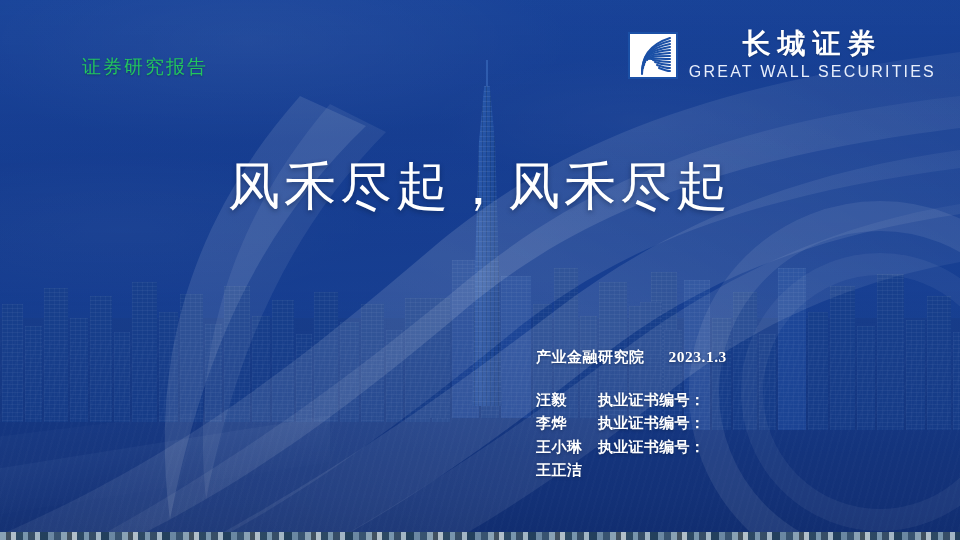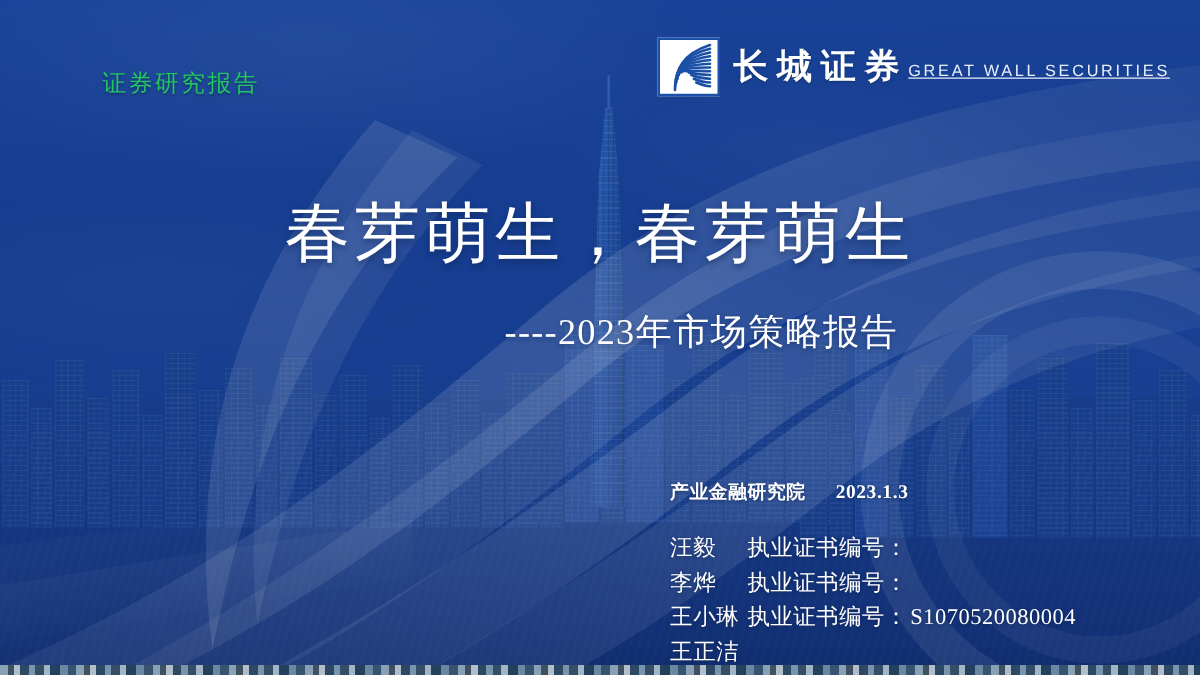--- a/index.html
+++ b/index.html
@@ -120,59 +120,58 @@
     text-shadow:0 1px 2px rgba(0,0,0,.28);
   }
 
   .logo{
     position:absolute;right:24px;top:30px;display:flex;align-items:center;gap:11px;
   }
   .logo-mark{
     width:50px;height:47px;background:#ffffff;border:2px solid #1b50a6;
     position:relative;overflow:hidden;flex:0 0 auto;
   }
-  .logo-text{display:flex;flex-direction:row;align-items:center;line-height:1;}
+  .logo-text{display:flex;flex-direction:column;align-items:center;line-height:1;}
   .logo-cn{
     font-size:28px;color:#fff;letter-spacing:7px;font-weight:700;
     font-family:"Liberation Serif","DejaVu Serif",serif;
     text-shadow:0 1px 2px rgba(0,0,0,.25);
   }
   .logo-en{
-    font-size:13px;color:#e8eefb;letter-spacing:2.2px;margin-top:6px;
+    font-size:16px;color:#e8eefb;letter-spacing:2.2px;margin-top:6px;
     font-family:"Liberation Sans","DejaVu Sans",sans-serif;
-    text-decoration:underline;
   }
 
   
   .title{
     position:absolute;left:0;top:152px;width:960px;text-align:center;
     font-size:52px;color:#ffffff;letter-spacing:4px;
     font-family:"Liberation Serif","DejaVu Serif",serif;
     text-shadow:0 2px 5px rgba(8,26,60,.45);
   }
   .subtitle{
     position:absolute;left:0;top:246px;width:960px;text-align:center;
     padding-left:162px;
     font-size:29px;color:#ffffff;letter-spacing:1px;
     font-family:"Liberation Serif","DejaVu Serif",serif;
     text-shadow:0 2px 4px rgba(8,26,60,.40);
   }
 
   
-  .byline{position:absolute;left:536px;top:348px;color:#fff;margin-top:36px;}
+  .byline{position:absolute;left:536px;top:348px;color:#fff;}
   .dept{
     font-size:15px;font-weight:700;letter-spacing:.5px;
     font-family:"Liberation Serif","DejaVu Serif",serif;
     text-shadow:0 1px 3px rgba(8,26,60,.5);
     display:flex;gap:24px;align-items:baseline;
   }
   .dept .date{font-size:15.5px;letter-spacing:.5px;}
   .analysts{margin-top:23px;display:flex;flex-direction:column;gap:2px;}
   .arow{
-    display:flex;align-items:baseline;font-size:18px;font-weight:400;
+    display:flex;align-items:baseline;font-size:15px;font-weight:700;
     font-family:"Liberation Serif","DejaVu Serif",serif;
     text-shadow:0 1px 3px rgba(8,26,60,.5);line-height:1.42;
   }
   .arow .nm{width:62px;flex:0 0 62px;letter-spacing:.5px;}
   .arow .lb{letter-spacing:.3px;}
   .arow .cd{letter-spacing:.4px;margin-left:2px;}
 </style>
 </head>
 <body>
 
@@ -305,41 +304,39 @@
           <path d="M29 34 C 34 36 37 37 40 37" stroke-width="2.1"></path>
         </g>
       </svg>
     </div>
     <div class="logo-text">
       <div class="logo-cn">长城证券</div>
       <div class="logo-en">GREAT WALL SECURITIES</div>
     </div>
   </div>
 
-  <div class="title">春芽萌生，春芽萌生</div>
-  <div class="subtitle">----2023年市场策略报告</div>
+  <div class="title">风禾尽起，风禾尽起</div>
 
   <div class="byline">
     <div class="dept">
       <span>产业金融研究院</span>
       <span class="date">2023.1.3</span>
     </div>
     <div class="analysts">
       <div class="arow">
         <span class="nm">汪毅</span>
         <span class="lb">执业证书编号：</span>
       </div>
       <div class="arow">
         <span class="nm">李烨</span>
         <span class="lb">执业证书编号：</span>
       </div>
       <div class="arow">
         <span class="nm">王小琳</span>
         <span class="lb">执业证书编号：</span>
-        <span class="cd">S1070520080004</span>
       </div>
       <div class="arow">
         <span class="nm">王正洁</span>
       </div>
     </div>
   </div>
 
 </div>
 
 </body></html>

